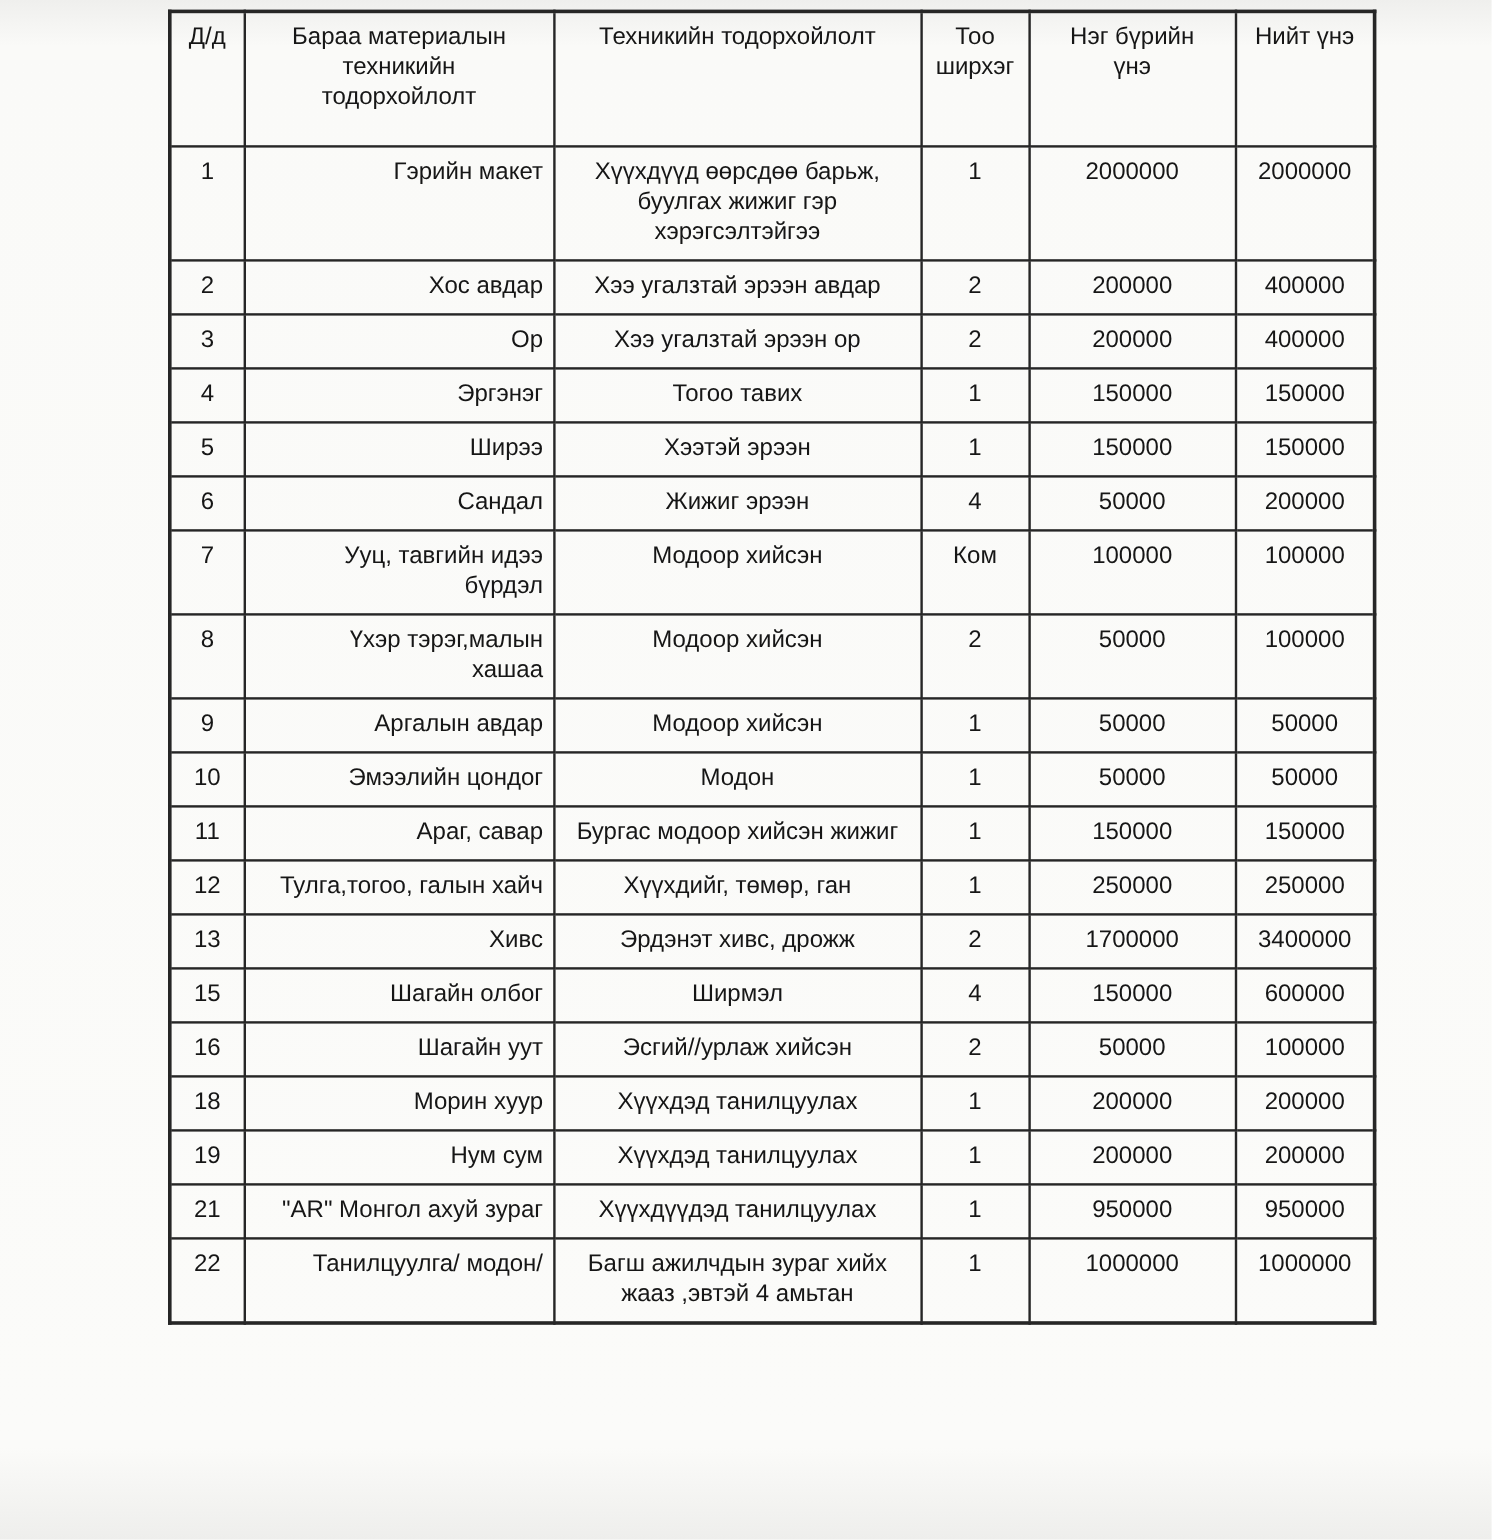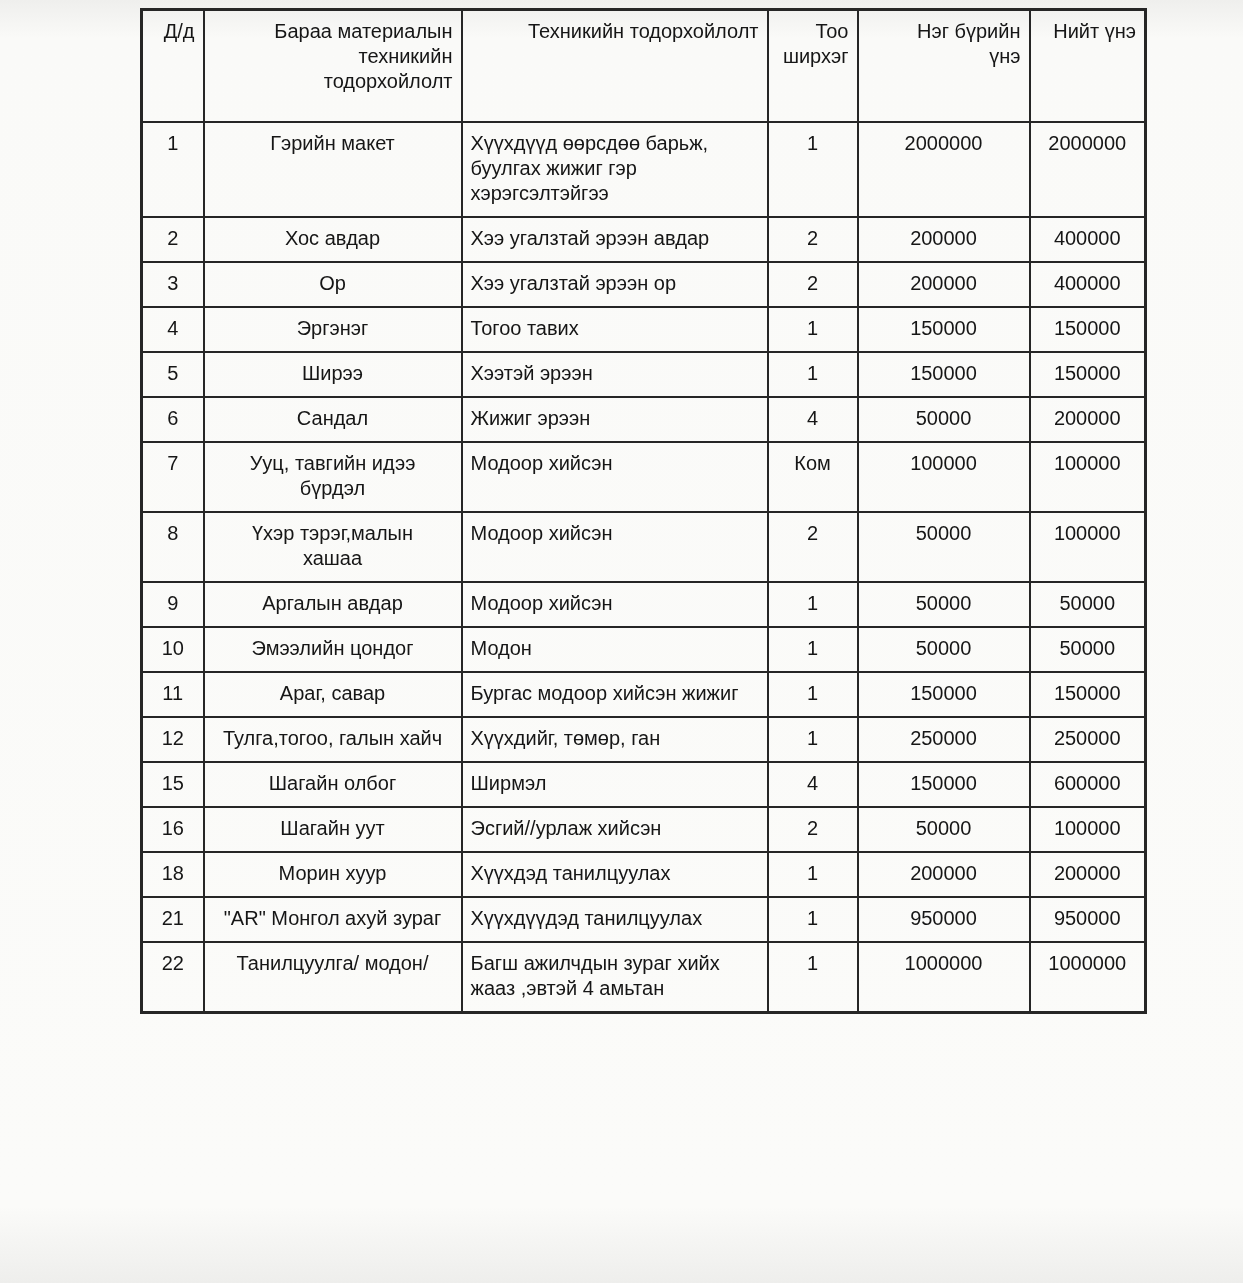--- a/index.html
+++ b/index.html
@@ -38,26 +38,26 @@
     padding: 8px 8px 10px 8px;
     font-weight: normal;
     overflow: hidden;
   }
   table.materials {
     border: 3px solid #262626;
   }
   thead th {
     height: 112px;
     box-sizing: border-box;
-    text-align: right;
+    text-align: center;
     padding-top: 10px;
   }
   td.c-no   { text-align: center; }
-  td.c-name { text-align: center; padding-left: 13px; margin-left: 35px; }
-  td.c-desc { text-align: left; }
+  td.c-name { text-align: right; padding-left: 13px; margin-left: 35px; }
+  td.c-desc { text-align: center; }
   td.c-qty  { text-align: center; }
   td.c-unit { text-align: center; }
   td.c-total{ text-align: center; }
 </style>
 </head>
 <body>
 
 <div class="page">
   <table class="materials">
     <colgroup>
@@ -188,20 +188,28 @@
 
   <tr>
     <td class="c-no">12</td>
     <td class="c-name">Тулга,тогоо, галын хайч</td>
     <td class="c-desc">Хүүхдийг, төмөр, ган</td>
     <td class="c-qty">1</td>
     <td class="c-unit">250000</td>
     <td class="c-total">250000</td>
   </tr>
 
+  <tr>
+    <td class="c-no">13</td>
+    <td class="c-name">Хивс</td>
+    <td class="c-desc">Эрдэнэт хивс, дрожж</td>
+    <td class="c-qty">2</td>
+    <td class="c-unit">1700000</td>
+    <td class="c-total">3400000</td>
+  </tr>
 
 
   <tr>
     <td class="c-no">15</td>
     <td class="c-name">Шагайн олбог</td>
     <td class="c-desc">Ширмэл</td>
     <td class="c-qty">4</td>
     <td class="c-unit">150000</td>
     <td class="c-total">600000</td>
   </tr>
@@ -218,20 +226,28 @@
 
   <tr>
     <td class="c-no">18</td>
     <td class="c-name">Морин хуур</td>
     <td class="c-desc">Хүүхдэд танилцуулах</td>
     <td class="c-qty">1</td>
     <td class="c-unit">200000</td>
     <td class="c-total">200000</td>
   </tr>
 
+  <tr>
+    <td class="c-no">19</td>
+    <td class="c-name">Нум сум</td>
+    <td class="c-desc">Хүүхдэд танилцуулах</td>
+    <td class="c-qty">1</td>
+    <td class="c-unit">200000</td>
+    <td class="c-total">200000</td>
+  </tr>
 
 
   <tr>
     <td class="c-no">21</td>
     <td class="c-name">"AR" Монгол ахуй зураг</td>
     <td class="c-desc">Хүүхдүүдэд танилцуулах</td>
     <td class="c-qty">1</td>
     <td class="c-unit">950000</td>
     <td class="c-total">950000</td>
   </tr>

